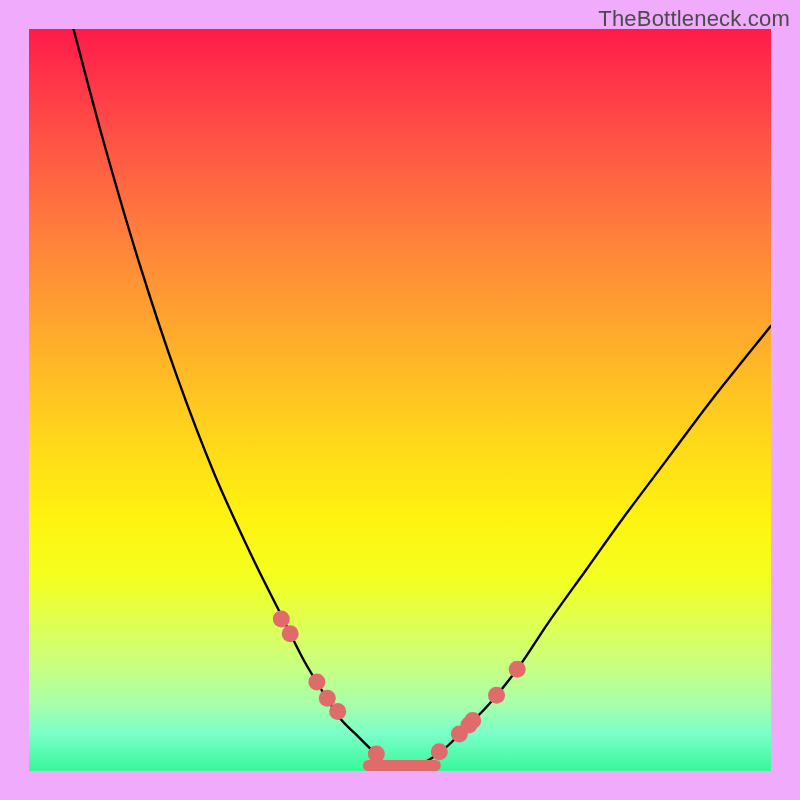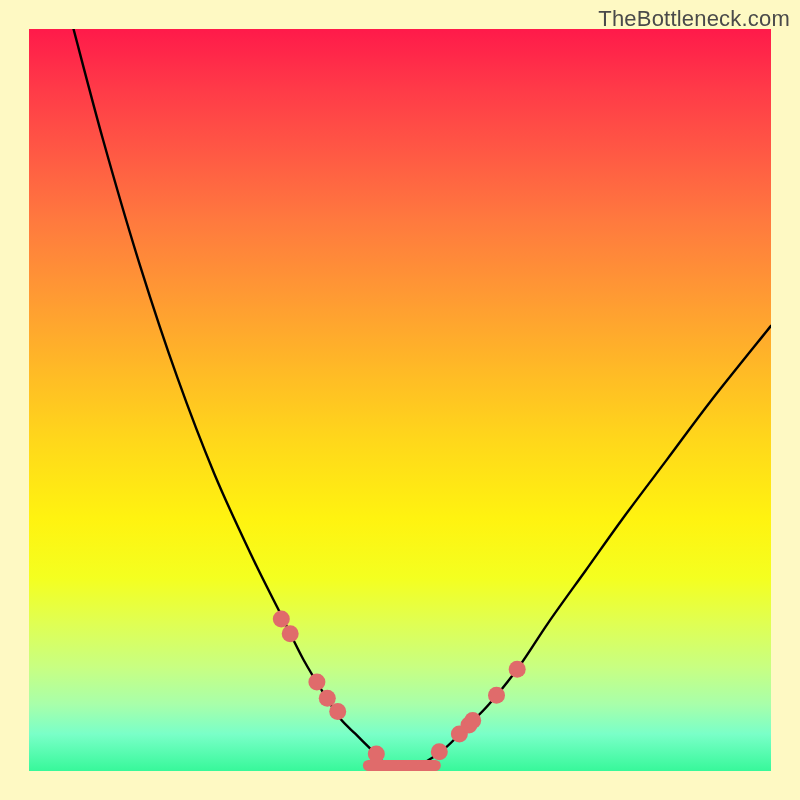--- a/index.html
+++ b/index.html
@@ -8,21 +8,21 @@
     width: 800px;
     height: 800px;
     overflow: hidden;
     background: #000;
     font-family: Arial, Helvetica, sans-serif;
   }
   .frame {
     position: relative;
     width: 800px;
     height: 800px;
-    background: #fef9c3;
+    background: #f0abfc;
   }
   .watermark {
     position: absolute;
     top: 6px;
     right: 10px;
     color: #4a4a4a;
     font-size: 22px;
     font-weight: 500;
     letter-spacing: 0.2px;
     z-index: 30;

